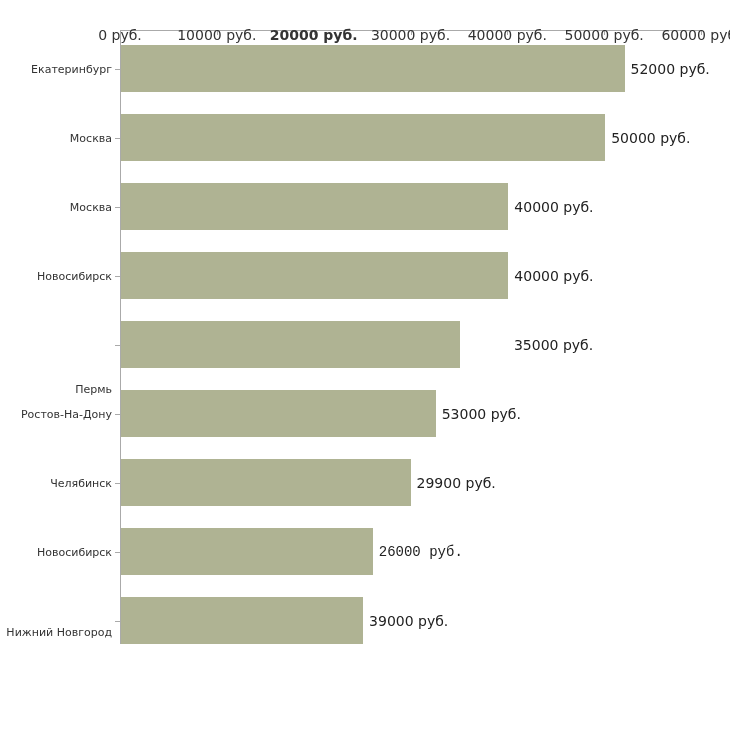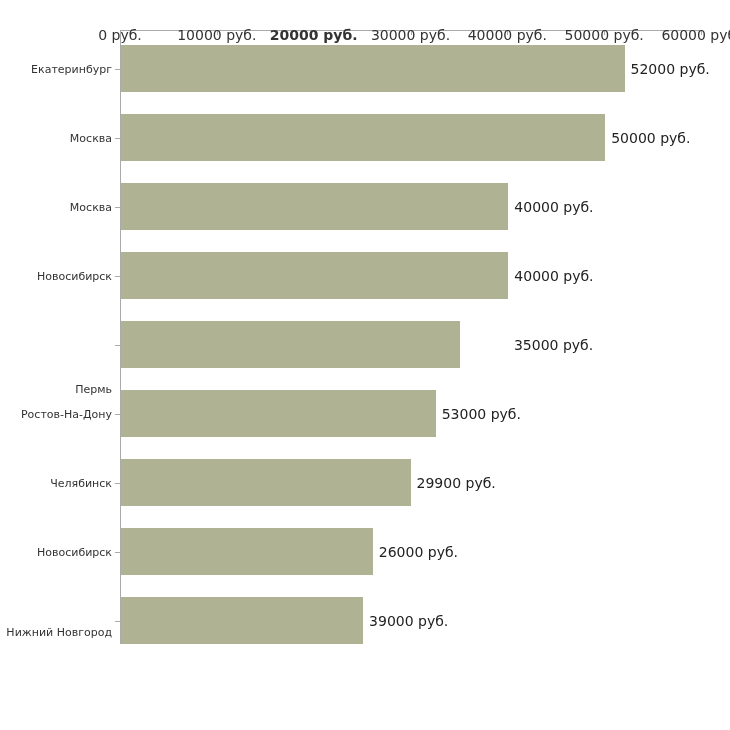--- a/index.html
+++ b/index.html
@@ -143,18 +143,18 @@
       <div class="bar-value-label" style="left: 514.333px; top: 206.5px;">40000 руб.</div>
       <div class="bar" style="top: 252px; height: 47px; width: 387.333px;"></div>
       <div class="bar-value-label" style="left: 514.333px; top: 275.5px;">40000 руб.</div>
       <div class="bar" style="top: 321px; height: 47px; width: 338.917px;"></div>
       <div class="bar-value-label" style="left: 465.917px; top: 344.5px; margin-left: 48px;">35000 руб.</div>
       <div class="bar" style="top: 390px; height: 47px; width: 314.708px;"></div>
       <div class="bar-value-label" style="left: 441.708px; top: 413.5px;">53000 руб.</div>
       <div class="bar" style="top: 459px; height: 47px; width: 289.532px;"></div>
       <div class="bar-value-label" style="left: 416.532px; top: 482.5px;">29900 руб.</div>
       <div class="bar" style="top: 528px; height: 47px; width: 251.767px;"></div>
-      <div class="bar-value-label" style="left: 378.767px; top: 551.5px;">26000 руб.</div>
+      <div class="bar-value-label" style="left: 378.767px; top: 551.5px; font-family: Liberation Mono, monospace;">26000 руб.</div>
       <div class="bar" style="top: 597px; height: 47px; width: 242.083px;"></div>
       <div class="bar-value-label" style="left: 369.083px; top: 620.5px;">39000 руб.</div>
     </div>
 
 </div>
 
 </body></html>

